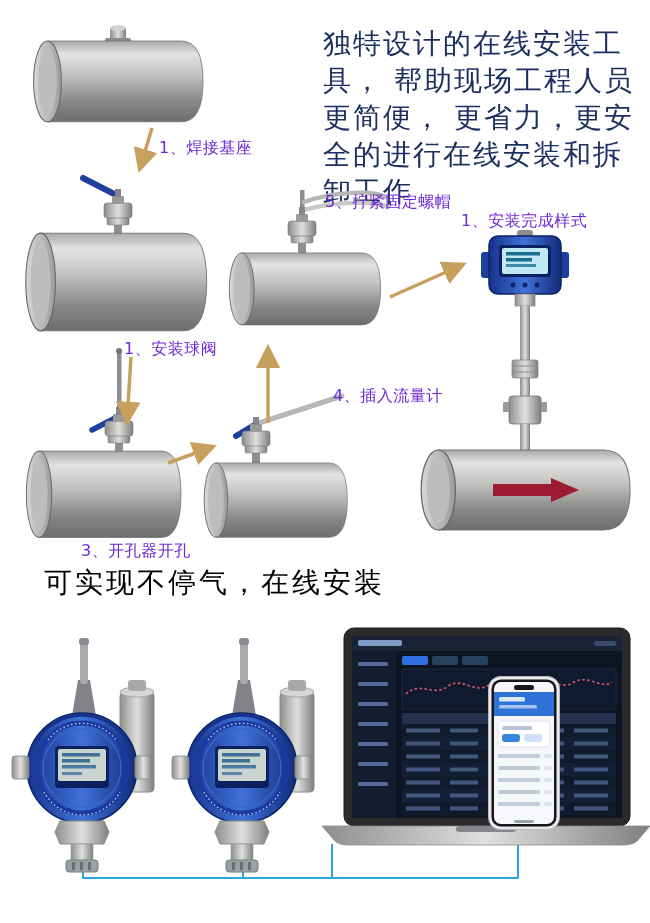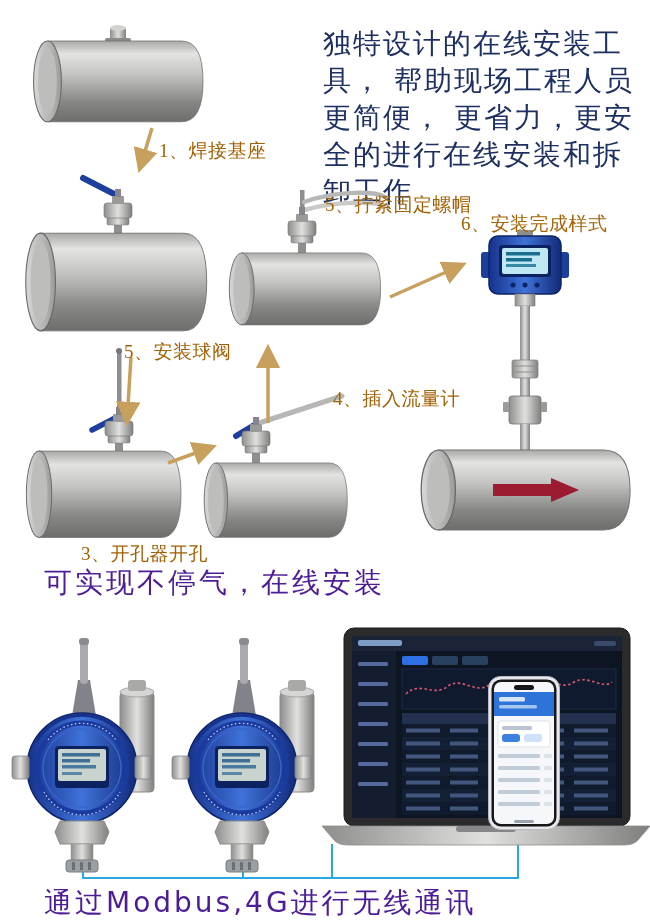--- a/index.html
+++ b/index.html
@@ -10,26 +10,25 @@
     position:relative; overflow:hidden;
   }
   .page { position:relative; width:650px; height:923px; background:#fff; outline:1px solid #e2e2e2; }
   svg.scene, svg.pic { position:absolute; overflow:visible; }
   .intro {
     position:absolute; left:323px; top:26px; width:322px;
     color:#1d3060; font-size:28px; line-height:1.32; letter-spacing:2px;
     font-weight:500; text-align:left; word-break:break-all;
   }
   .step-label {
-    position:absolute; color:#a16207; font-size:19px; letter-spacing:0.5px;
+    position:absolute; color:#6d28d9; font-size:16px; letter-spacing:0.5px;
     white-space:nowrap;
-    font-family:Liberation Serif, serif;
   }
   .caption {
-    position:absolute; color:#4c1d95; font-size:28px; letter-spacing:3px;
+    position:absolute; color:#000000; font-size:28px; letter-spacing:3px;
     white-space:nowrap;
   }
 </style>
 </head>
 <body>
 
 <div class="page">
 
   <svg width="0" height="0" style="position:absolute" aria-hidden="true">
     <defs>
@@ -172,25 +171,25 @@
     <g stroke="#c8a05e" stroke-width="3.5" fill="none" marker-end="url(#mArrow)">
       <path d="M152,128 L140,168"></path>
       <path d="M131,357 L127,421"></path>
       <path d="M168,463 L212,447"></path>
       <path d="M268,423 L268,349"></path>
       <path d="M390,297 L462,265"></path>
     </g>
   </svg>
 
   <div class="step-label" style="left:159px;top:138px">1、焊接基座</div>
-  <div class="step-label" style="left:124px;top:339px">5、安装球阀</div>
+  <div class="step-label" style="left:124px;top:339px">1、安装球阀</div>
   <div class="step-label" style="left:81px;top:541px">3、开孔器开孔</div>
   <div class="step-label" style="left:333px;top:386px">4、插入流量计</div>
   <div class="step-label" style="left:325px;top:192px">5、拧紧固定螺帽</div>
-  <div class="step-label" style="left:461px;top:211px">6、安装完成样式</div>
+  <div class="step-label" style="left:461px;top:211px">1、安装完成样式</div>
 
   <div class="caption" style="left:44px;top:564px">可实现不停气，在线安装</div>
 
   <svg class="pic" style="left:0;top:620px;width:650px;height:290px;pointer-events:none" viewBox="0 0 650 290">
     <path d="M83,248 V258 H518 V212" fill="none" stroke="#2aa7e0" stroke-width="2" stroke-linejoin="round"></path>
     <path d="M243,248 V258" fill="none" stroke="#2aa7e0" stroke-width="2"></path>
     <path d="M332,224 V258" fill="none" stroke="#2aa7e0" stroke-width="2"></path>
   </svg>
 
   <svg class="pic" style="left:322px;top:628px;width:328px;height:220px" viewBox="0 0 328 220">
@@ -286,15 +285,14 @@
       <rect x="56" y="90" width="8" height="4" rx="1.5" fill="#dbe2ea"></rect>
     <rect x="10" y="102" width="42" height="4" rx="1.5" fill="#c2cbd8"></rect>
       <rect x="56" y="102" width="8" height="4" rx="1.5" fill="#dbe2ea"></rect>
     <rect x="10" y="114" width="42" height="4" rx="1.5" fill="#c2cbd8"></rect>
       <rect x="56" y="114" width="8" height="4" rx="1.5" fill="#dbe2ea"></rect>
     <rect x="10" y="126" width="42" height="4" rx="1.5" fill="#c2cbd8"></rect>
       <rect x="56" y="126" width="8" height="4" rx="1.5" fill="#dbe2ea"></rect>
     <rect x="26" y="144" width="20" height="3" rx="1.5" fill="#9aa2ae"></rect>
   </svg>
 
-  <div class="caption" style="left:44px;top:884px">通过Modbus,4G进行无线通讯</div>
 
 </div>
 
 </body></html>

